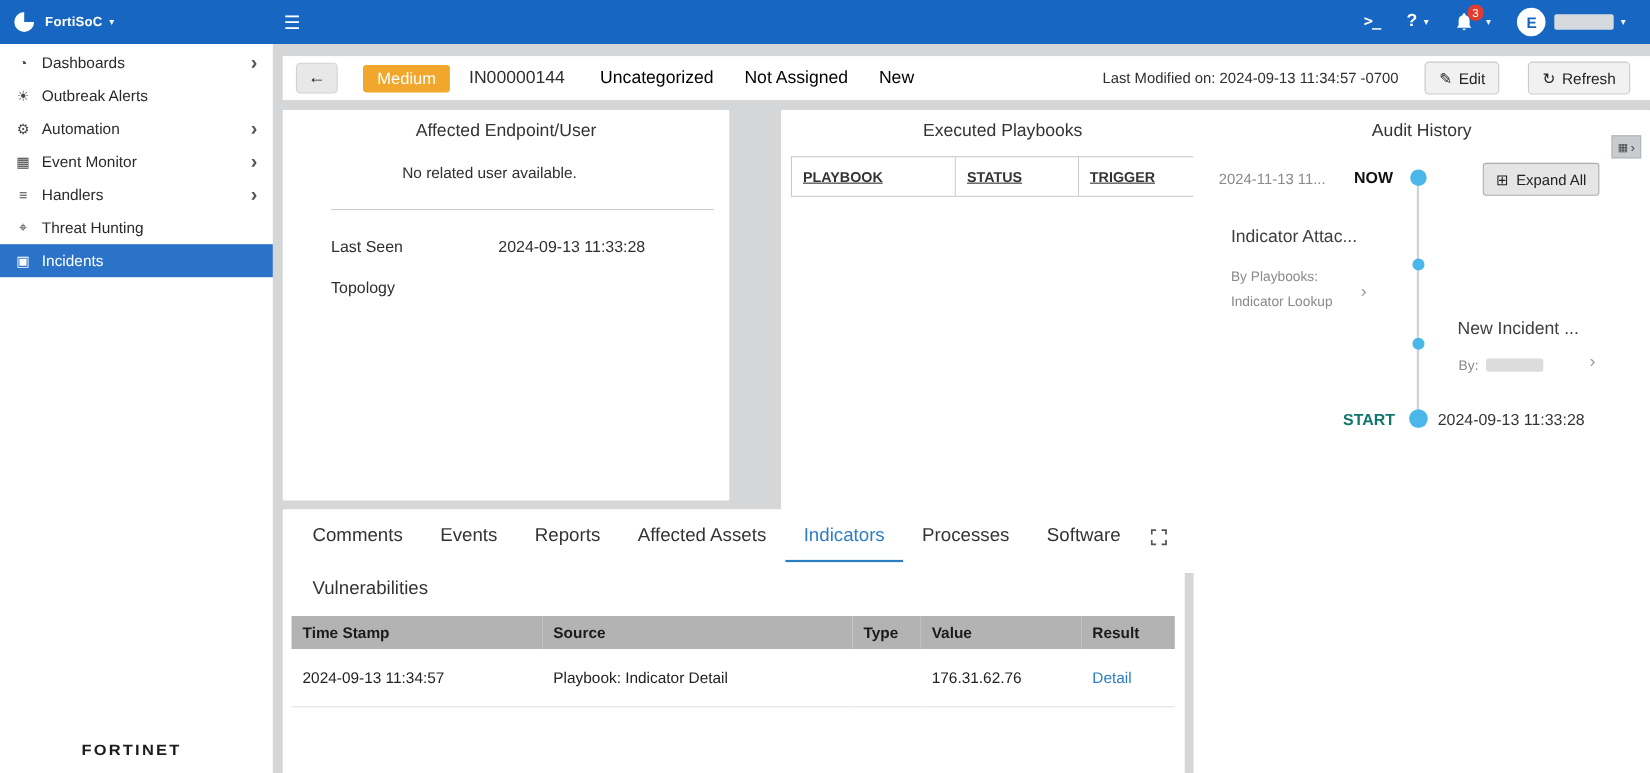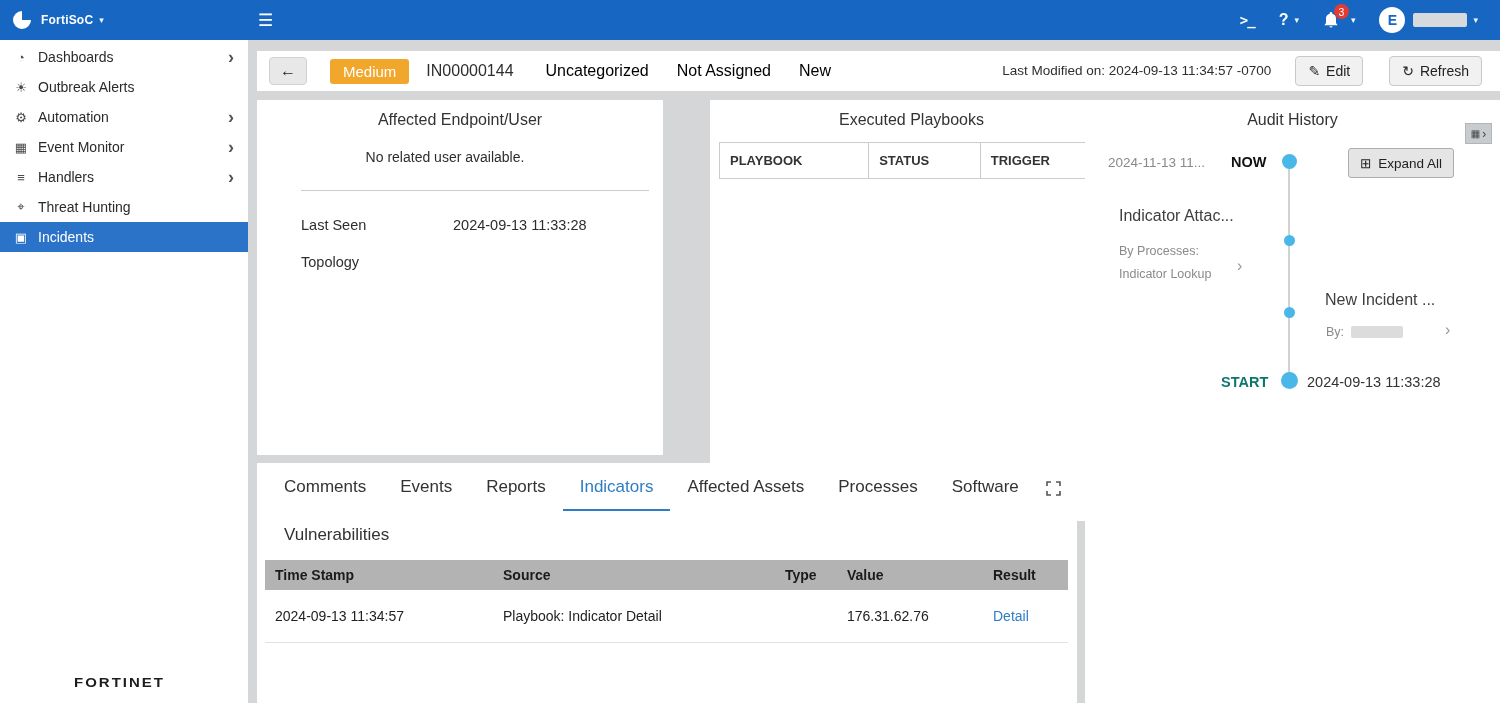--- a/index.html
+++ b/index.html
@@ -48,21 +48,21 @@
 
   .panel-affected { left:257px; top:100px; width:406px; height:355px; }
   .ae-empty { position:absolute; left:0; right:30px; top:49px; text-align:center; font-size:14px; color:#2e2e2e; }
   .ae-divider { position:absolute; left:44px; right:14px; top:90px; border-top:1px solid #ccc; }
   .ae-label { position:absolute; left:44px; font-size:14.5px; color:#2e2e2e; }
   .ae-value { position:absolute; left:196px; font-size:14.5px; color:#2e2e2e; }
   .y-lastseen { top:117px; }
   .y-topology { top:154px; }
 
   .panel-playbooks { left:672px; top:100px; width:403px; height:421px;margin-left:38px; }
-  .pb-table { position:absolute; left:9px; right:9px; top:42px; display:flex; }
+  .pb-table { position:absolute; left:9px; right:9px; top:42px; display:flex;text-decoration:underline; }
   .pb-th { border:1px solid #ccc; height:37px; display:flex; align-items:center; padding-left:10px; font-size:13px; font-weight:bold; color:#333; background:#fff; }
   .pb-th + .pb-th { border-left:none; }
   .pb-th-1 { width:39%; } .pb-th-2 { width:29%; } .pb-th-3 { width:32%; }
   .exec-btn { position:absolute; left:8px; bottom:8px; background:#2e79bf; color:#fff; border:1px solid #2a6dad; border-radius:4px; height:32px; padding:0 14px; font-size:14px; cursor:pointer; font-family:inherit; }
 
   .panel-audit { left:1085px; top:100px; right:0; bottom:0; }
   .a-line { position:absolute; left:203px; top:62px; width:2px; height:220px; background:#d2d2d2; }
   .a-dot { position:absolute; background:#49b8e8; border-radius:50%; }
   .a-dot-now { width:15px; height:15px; left:197px; top:54px; }
   .a-dot-1 { width:11px; height:11px; left:199px; top:135px; }
@@ -218,21 +218,21 @@
 
   <span class="a-nowtime">2024-11-13 11...</span>
   <span class="a-now">NOW</span>
   <span class="a-dot a-dot-now"></span>
   <button class="expand-btn">
     <span>⊞</span>
     <span>Expand All</span>
   </button>
 
   <div class="a-ev1-title">Indicator Attac...</div>
-  <div class="a-ev1-by">By Processes: Indicator Lookup</div>
+  <div class="a-ev1-by">By Playbooks: Indicator Lookup</div>
   <span class="a-chev1">›</span>
   <span class="a-dot a-dot-1"></span>
 
   <span class="a-dot a-dot-2"></span>
   <div class="a-ev2-title">New Incident ...</div>
   <div class="a-ev2-by">
     <span>By:</span>
     <span class="blur-chip by-chip"></span>
   </div>
   <span class="a-chev2">›</span>
@@ -245,22 +245,22 @@
 <div class="collapse-handle">
   <span>▦</span>
   <span class="ch-arrow">›</span>
 </div>
 
 <section class="panel panel-tabs">
   <div class="tabs">
     <div class="tab">Comments</div>
     <div class="tab">Events</div>
     <div class="tab">Reports</div>
+    <div class="tab">Affected Assets</div>
     <div class="tab active">Indicators</div>
-    <div class="tab">Affected Assets</div>
     <div class="tab">Processes</div>
     <div class="tab">Software</div>
     <div class="tab">Vulnerabilities</div>
   </div>
   <span class="fullscreen">
     <svg width="15" height="15" viewBox="0 0 15 15" fill="none" stroke="#555" stroke-width="1.6">
         <path d="M1 5V1h4M10 1h4v4M14 10v4h-4M5 14H1v-4"></path>
       </svg>
   </span>
 

